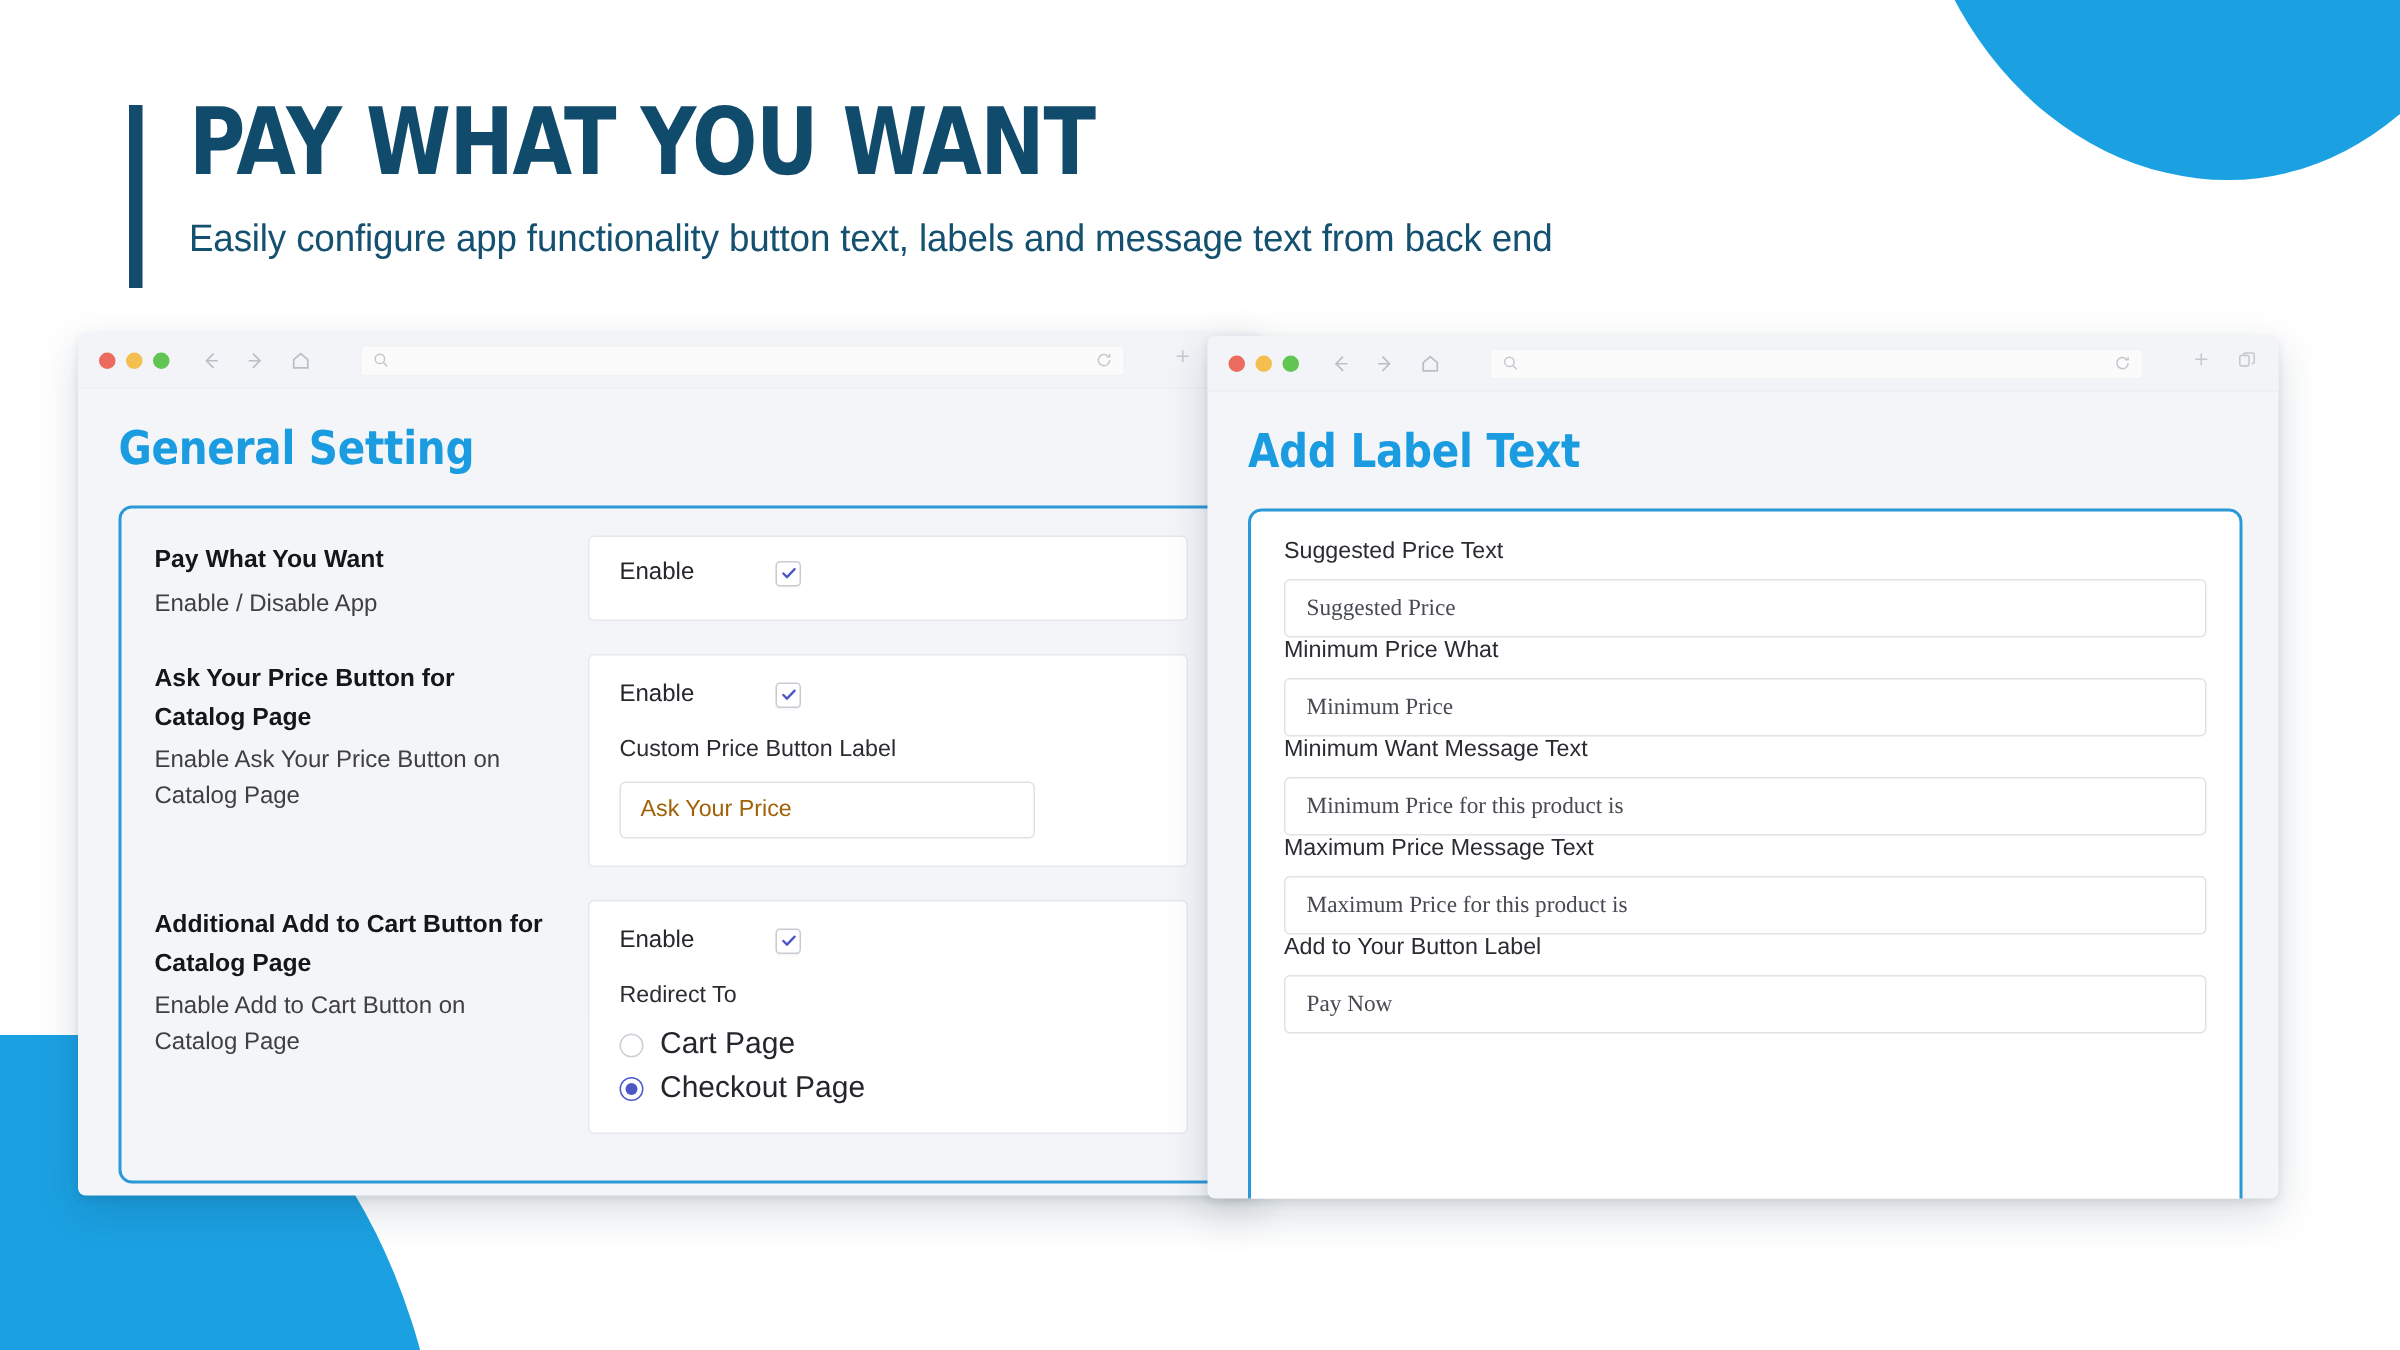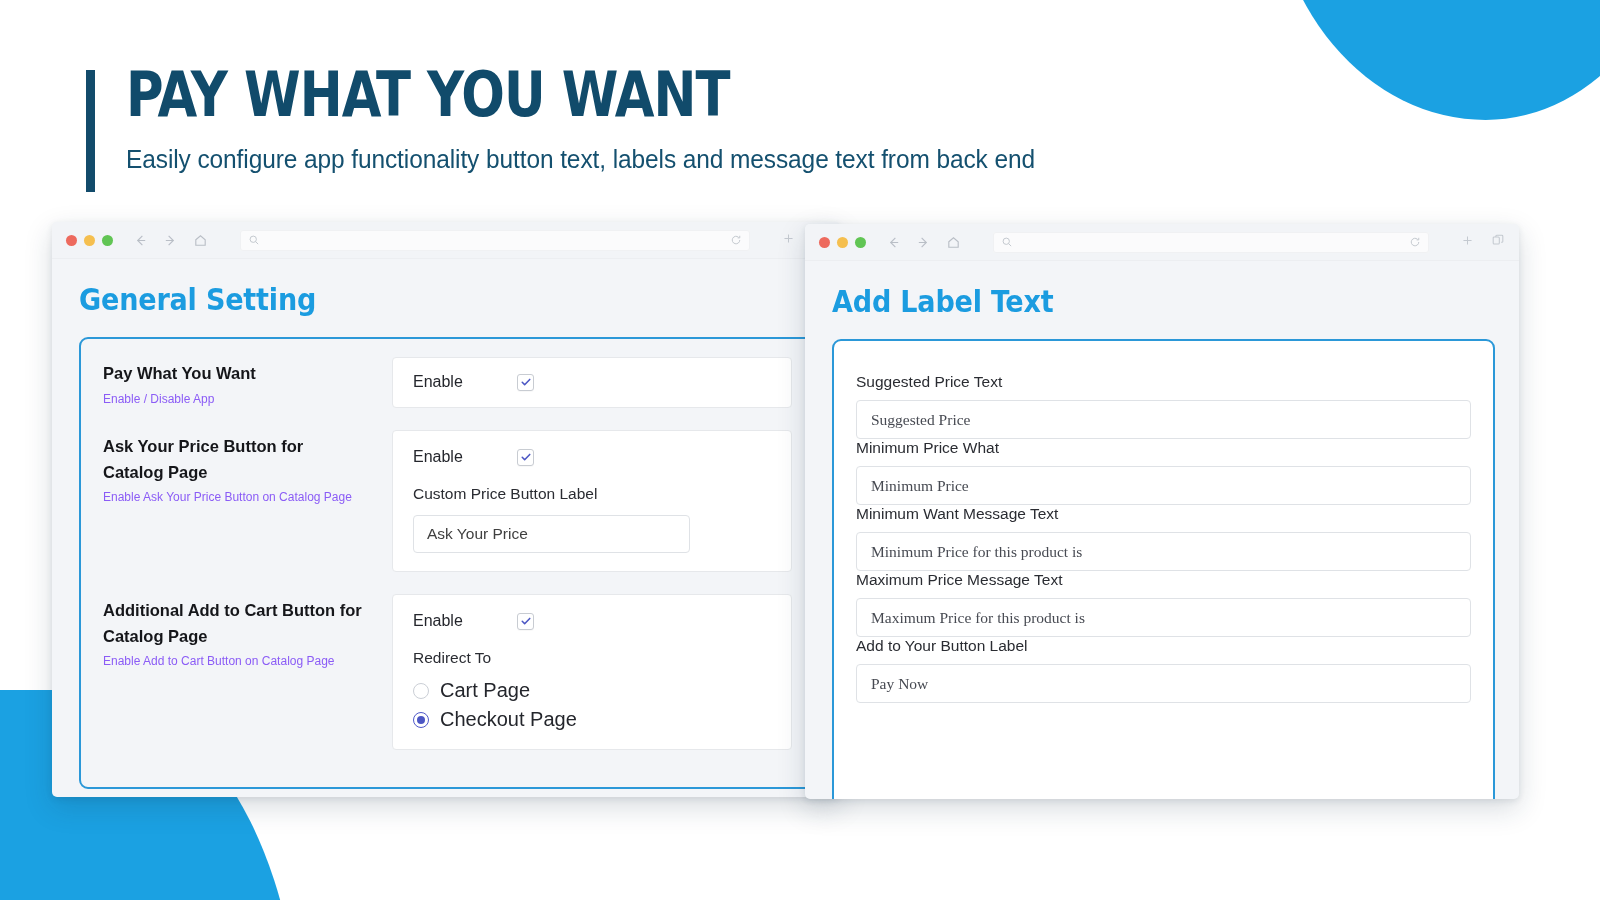--- a/index.html
+++ b/index.html
@@ -137,38 +137,38 @@
 
   .outer-card {
     border: 2px solid #2b98d8;
     border-radius: 9px;
     background: #f3f5f8;
     padding: 18px 22px 0 22px;
     height: 452px;
   }
   .outer-card.right-card {
     background: #ffffff;
-    padding: 32px 22px;
+    padding: 18px 22px;
     height: 539px;
   }
 
   
   .setting-row { display: flex; gap: 25px; margin-bottom: 22px; }
   .setting-row:last-child { margin-bottom: 0; }
   .setting-label { width: 264px; padding-top: 4px; flex-shrink: 0; }
   .setting-name {
     font-size: 16.5px;
     font-weight: bold;
     color: #15161a;
     line-height: 1.55;
     margin-bottom: 4px;
   }
   .setting-desc {
-    font-size: 12px;
-    color: #8b5cf6;
+    font-size: 16px;
+    color: #404040;
     line-height: 1.48;
   }
 
   .setting-box {
     flex: 1;
     background: #ffffff;
     border: 1px solid #e6e8eb;
     border-radius: 4px;
     padding: 17px 20px 18px 20px;
   }
@@ -196,21 +196,21 @@
     width: 100%;
     max-width: 277px;
     height: 38px;
     border: 1px solid #dfe2e6;
     border-radius: 4px;
     background: #fff;
     display: flex;
     align-items: center;
     padding: 0 13px;
     font-size: 15.5px;
-    color: #404040;
+    color: #a16207;
   }
 
   .radio-group { margin-top: 12px; }
   .radio-line { display: flex; align-items: center; gap: 11px; margin-bottom: 6px; }
   .radio-line:last-child { margin-bottom: 0; }
   .radio {
     width: 16px;
     height: 16px;
     border-radius: 50%;
     border: 1px solid #cbcfd6;

